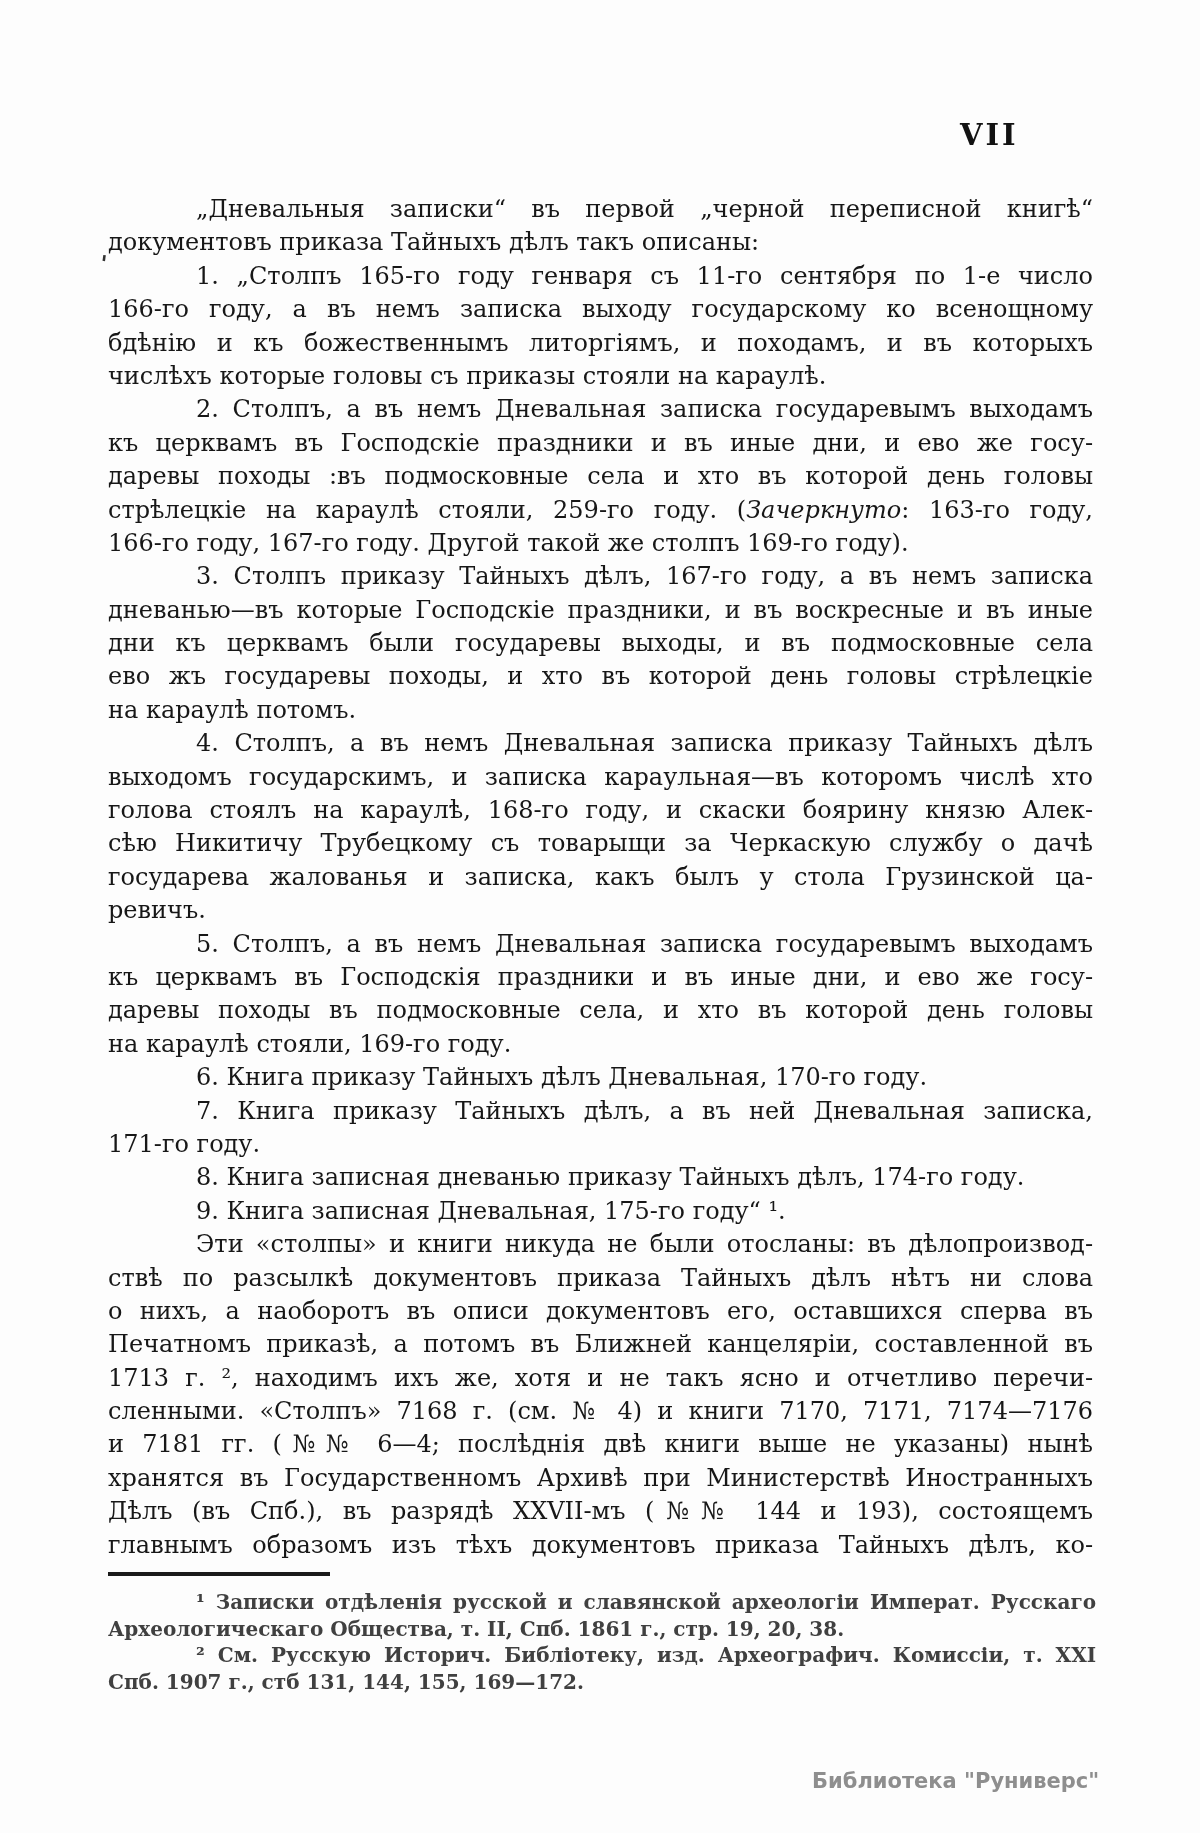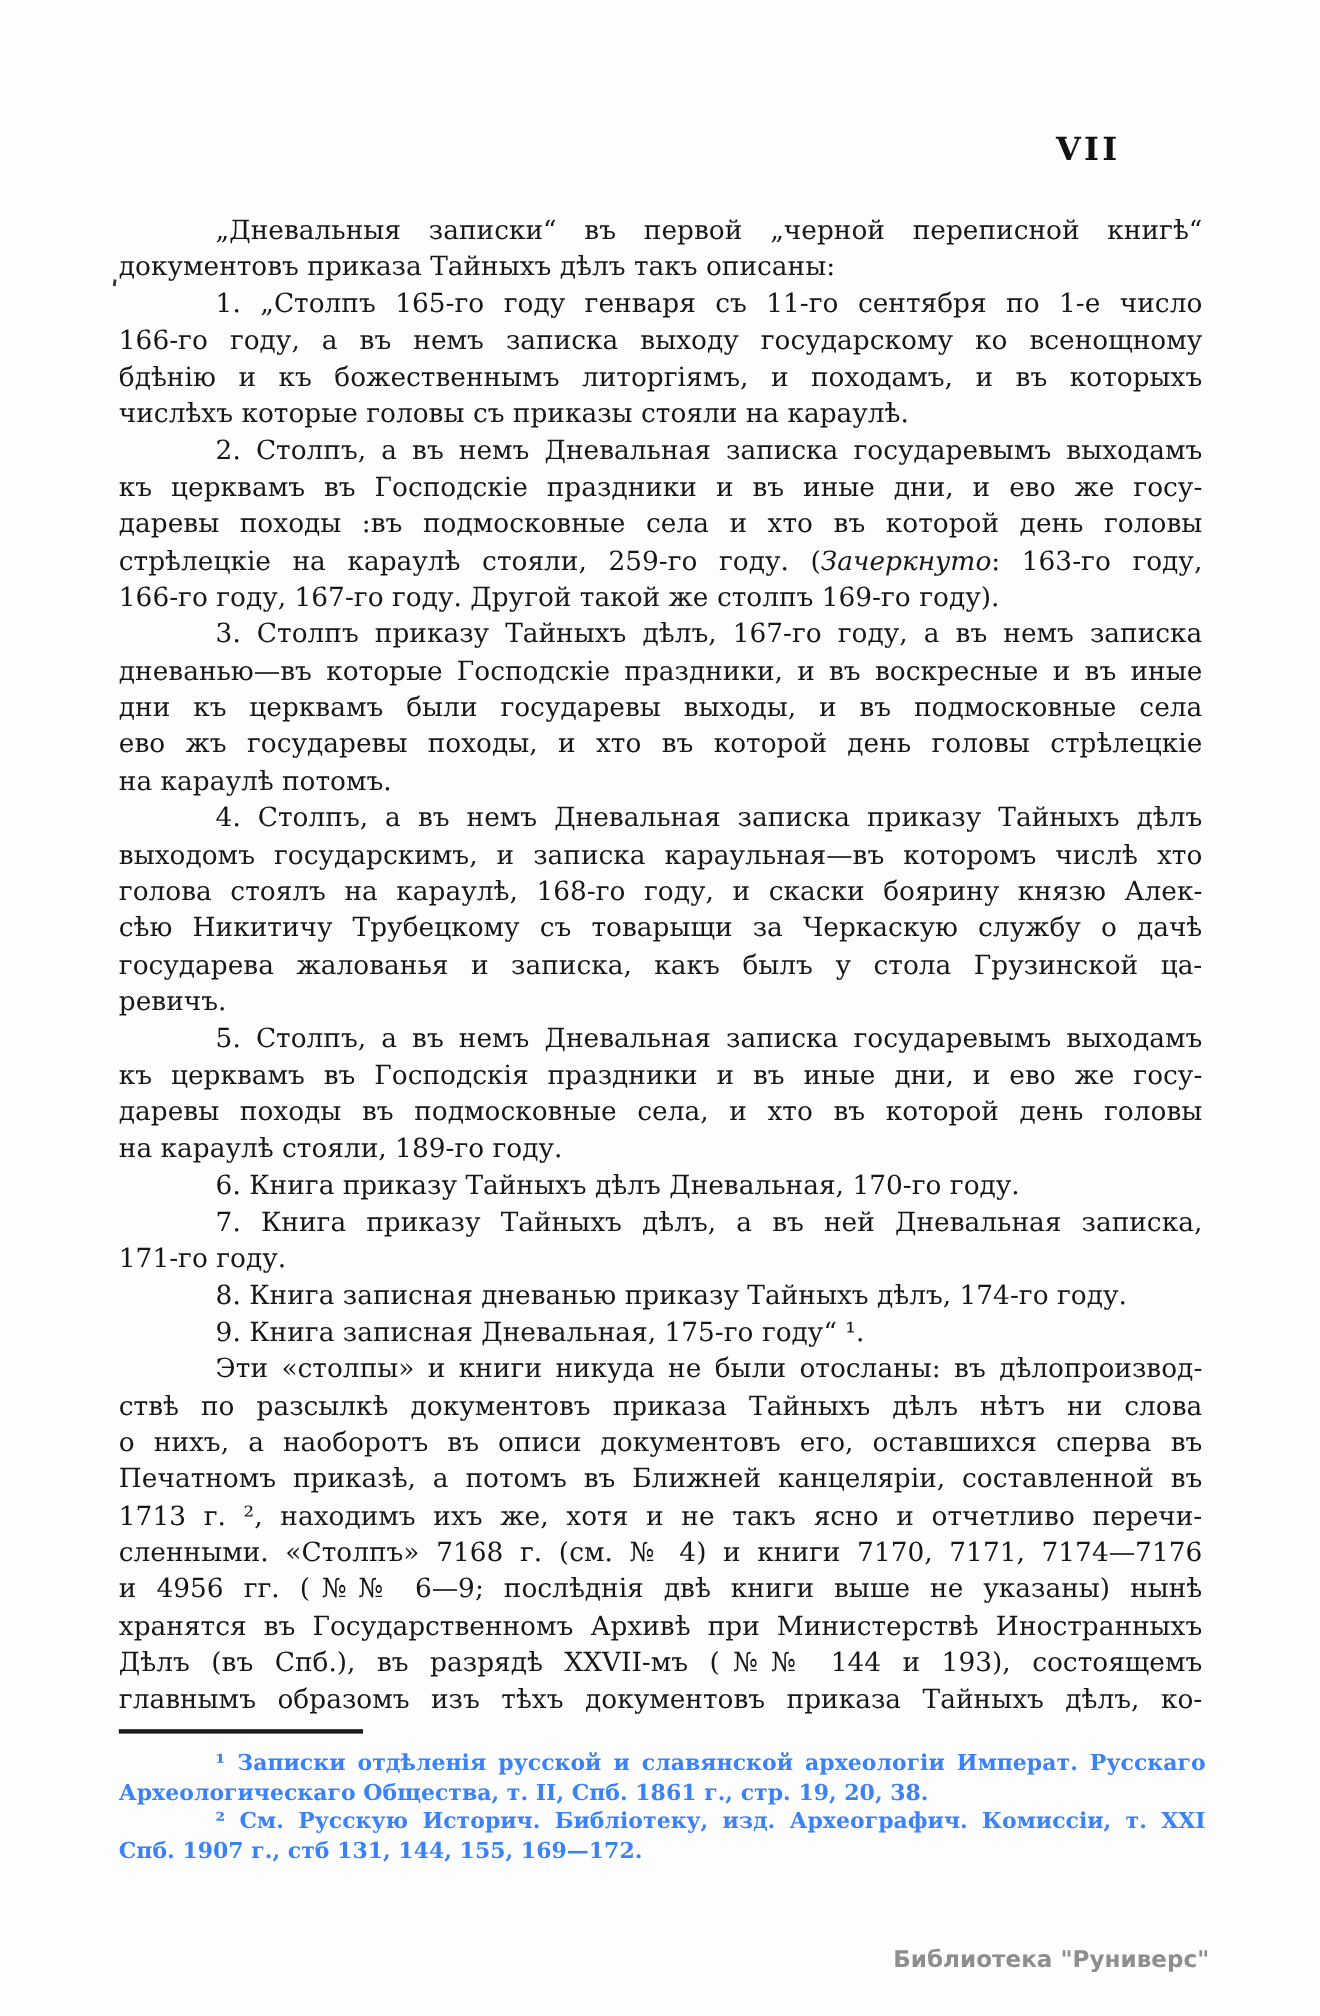--- a/index.html
+++ b/index.html
@@ -35,21 +35,21 @@
   .body-text .line.indent{ text-indent:88px; }
   .body-text .line.end{ text-align-last:left; }
   .line .i{ font-style:italic; }
   .footnote-rule{
     position:absolute;left:108px;top:1572px;
     width:222px;height:4px;background:#1a1a1a;
   }
   .footnotes{
     position:absolute;left:108px;top:1589px;width:988px;
     font-size:20px;font-weight:bold;line-height:26.5px;
-    color:#3b82f6;
+    color:#404040;
   }
   .footnotes .line{
     text-align:justify;
     text-align-last:justify;
     height:26.5px;
   }
   .footnotes .line.indent{ text-indent:88px; }
   .footnotes .line.end{ text-align-last:left; }
   .watermark{
     position:absolute;left:812px;top:1769px;
@@ -84,33 +84,33 @@
     <div class="line end"><span>на караулѣ потомъ.</span></div>
     <div class="line indent"><span>4. Столпъ, а въ немъ Дневальная записка приказу Тайныхъ дѣлъ</span></div>
     <div class="line"><span>выходомъ государскимъ, и записка караульная—въ которомъ числѣ хто</span></div>
     <div class="line"><span>голова стоялъ на караулѣ, 168-го году, и скаски боярину князю Алек-</span></div>
     <div class="line"><span>сѣю Никитичу Трубецкому съ товарыщи за Черкаскую службу о дачѣ</span></div>
     <div class="line"><span>государева жалованья и записка, какъ былъ у стола Грузинской ца-</span></div>
     <div class="line end"><span>ревичъ.</span></div>
     <div class="line indent"><span>5. Столпъ, а въ немъ Дневальная записка государевымъ выходамъ</span></div>
     <div class="line"><span>къ церквамъ въ Господскія праздники и въ иные дни, и ево же госу-</span></div>
     <div class="line"><span>даревы походы въ подмосковные села, и хто въ которой день головы</span></div>
-    <div class="line end"><span>на караулѣ стояли, 189-го году.</span></div>
+    <div class="line end"><span>на караулѣ стояли, 169-го году.</span></div>
     <div class="line indent end"><span>6. Книга приказу Тайныхъ дѣлъ Дневальная, 170-го году.</span></div>
     <div class="line indent"><span>7. Книга приказу Тайныхъ дѣлъ, а въ ней Дневальная записка,</span></div>
     <div class="line end"><span>171-го году.</span></div>
     <div class="line indent end"><span>8. Книга записная дневанью приказу Тайныхъ дѣлъ, 174-го году.</span></div>
     <div class="line indent end"><span>9. Книга записная Дневальная, 175-го году“ ¹.</span></div>
     <div class="line indent"><span>Эти «столпы» и книги никуда не были отосланы: въ дѣлопроизвод-</span></div>
     <div class="line"><span>ствѣ по разсылкѣ документовъ приказа Тайныхъ дѣлъ нѣтъ ни слова</span></div>
     <div class="line"><span>о нихъ, а наоборотъ въ описи документовъ его, оставшихся сперва въ</span></div>
     <div class="line"><span>Печатномъ приказѣ, а потомъ въ Ближней канцеляріи, составленной въ</span></div>
     <div class="line"><span>1713 г. ², находимъ ихъ же, хотя и не такъ ясно и отчетливо перечи-</span></div>
     <div class="line"><span>сленными. «Столпъ» 7168 г. (см. № 4) и книги 7170, 7171, 7174—7176</span></div>
-    <div class="line"><span>и 4956 гг. (№№ 6—9; послѣднія двѣ книги выше не указаны) нынѣ</span></div>
+    <div class="line"><span>и 7181 гг. (№№ 6—4; послѣднія двѣ книги выше не указаны) нынѣ</span></div>
     <div class="line"><span>хранятся въ Государственномъ Архивѣ при Министерствѣ Иностранныхъ</span></div>
     <div class="line"><span>Дѣлъ (въ Спб.), въ разрядѣ XXVII-мъ (№№ 144 и 193), состоящемъ</span></div>
     <div class="line"><span>главнымъ образомъ изъ тѣхъ документовъ приказа Тайныхъ дѣлъ, ко-</span></div>
   </div>
 
 <div class="footnote-rule"></div>
 
 <div class="footnotes">
     <div class="line indent"><span>¹ Записки отдѣленія русской и славянской археологіи Императ. Русскаго</span></div>
     <div class="line end"><span>Археологическаго Общества, т. II, Спб. 1861 г., стр. 19, 20, 38.</span></div>

